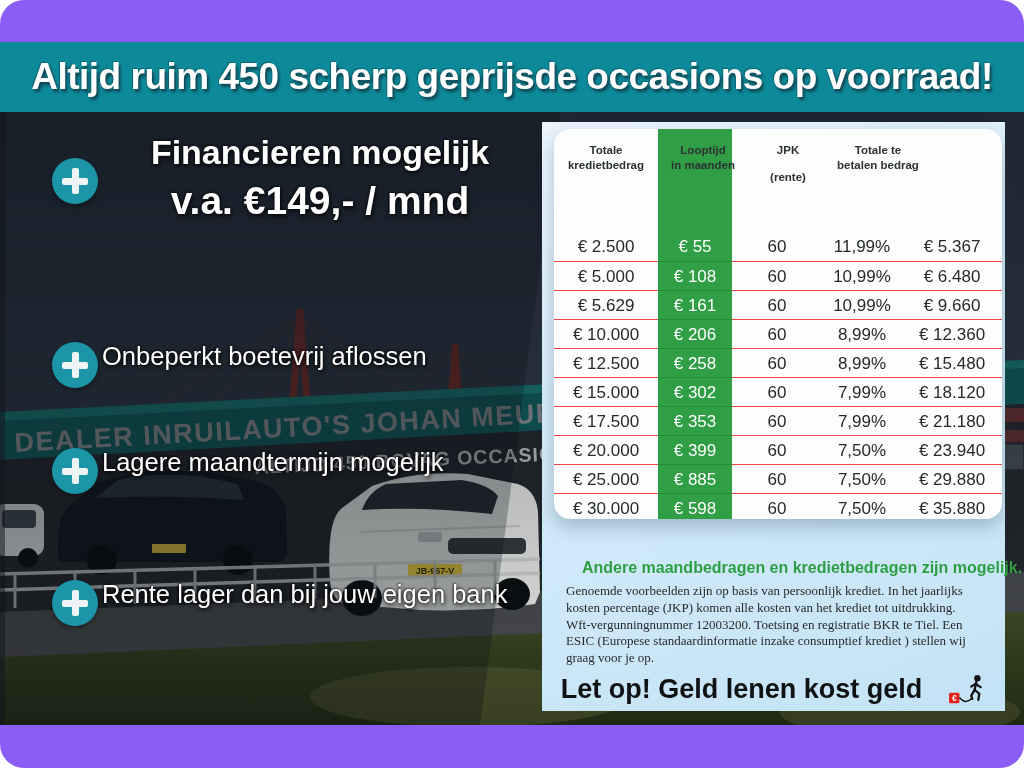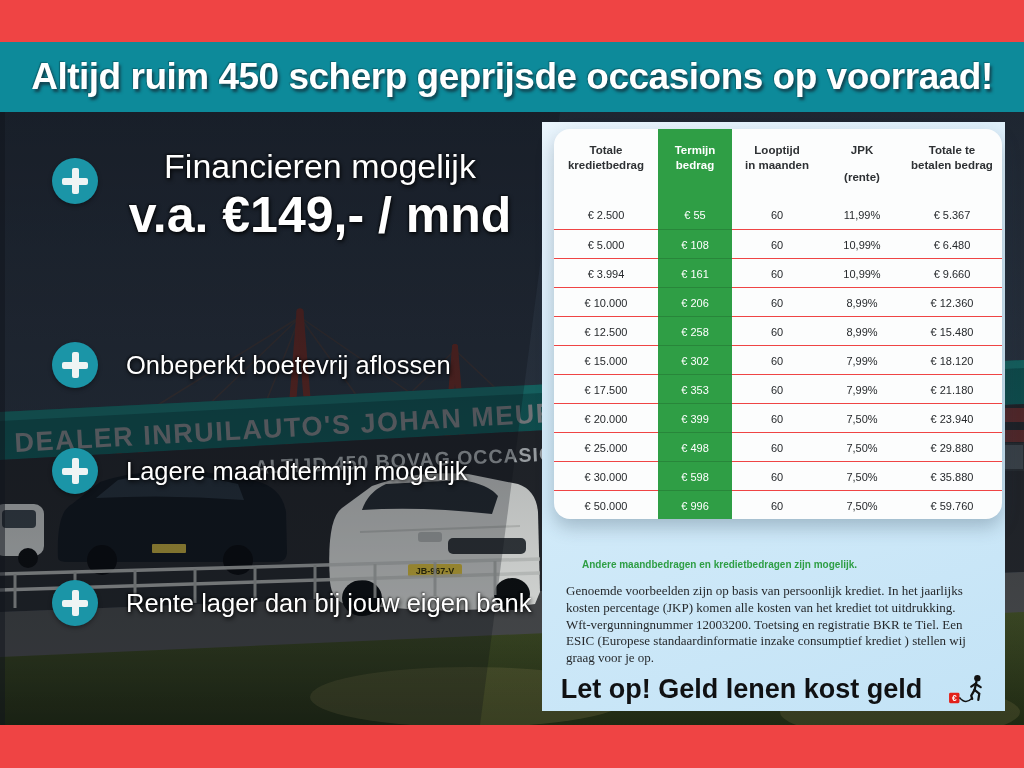--- a/index.html
+++ b/index.html
@@ -1,66 +1,66 @@
 <!DOCTYPE html>
 <html><head>
 <meta charset="utf-8">
 <style>
   html,body{margin:0;padding:0;background:#ffffff;}
-  .page{position:relative;width:1024px;height:768px;background:#ef4444;overflow:hidden;
-        font-family:"Liberation Sans","DejaVu Sans",sans-serif;}
+  .page{position:relative;width:1024px;height:768px;background:#8b5cf6;overflow:hidden;
+        font-family:"Liberation Sans","DejaVu Sans",sans-serif;border-radius:24px;}
 
   
   .banner{position:absolute;top:42px;left:0;width:1024px;height:70px;background:#0d8a9a;
           display:flex;align-items:center;justify-content:center;}
   .banner-text{color:#ffffff;font-size:37px;font-weight:700;letter-spacing:-0.5px;white-space:nowrap;
                text-shadow:2px 3px 3px rgba(20,30,42,.65), -1px -1px 1px rgba(0,0,0,.25);}
 
   
   .main{position:absolute;top:112px;left:0;width:1024px;height:613px;background:#2c3743;overflow:hidden;}
   .scene{position:absolute;top:0;left:0;width:1024px;height:613px;}
 
   
   .shadowtext{color:#ffffff;text-shadow:-1px -1px 2px rgba(0,0,0,.45),1px 2px 4px rgba(0,0,0,.85),0 0 2px rgba(0,0,0,.5);}
   .headline{position:absolute;left:100px;top:18px;width:440px;text-align:center;}
-  .headline-l1{font-size:34px;font-weight:400;line-height:44px;margin-top:14px;}
-  .headline-l2{font-size:50px;font-weight:700;line-height:50px;margin-top:2px;}
+  .headline-l1{font-size:34px;font-weight:700;line-height:44px;}
+  .headline-l2{font-size:39px;font-weight:700;line-height:50px;margin-top:2px;}
   .plus{width:46px;height:46px;border-radius:50%;background:#1b95a7;flex:0 0 46px;
         display:flex;align-items:center;justify-content:center;box-shadow:0 2px 4px rgba(0,0,0,.35);}
   .plus i{position:relative;display:block;width:26px;height:7px;background:#eef4f4;border-radius:2px;}
   .plus i::after{content:"";position:absolute;left:9.5px;top:-9.5px;width:7px;height:26px;background:#eef4f4;border-radius:2px;}
   .plus-hero{position:absolute;left:52px;top:46px;}
-  .bullet{position:absolute;left:52px;display:flex;align-items:center;gap:28px;}
+  .bullet{position:absolute;left:52px;display:flex;gap:4px;}
   .bullet-1{top:230px;} .bullet-2{top:336px;} .bullet-3{top:468px;}
   .bullet-label{font-size:25.5px;font-weight:400;white-space:nowrap;}
 
   
   .panel{position:absolute;left:542px;top:10px;width:463px;height:589px;
          background:linear-gradient(160deg,#eaf5fd 0%,#d3ebf9 45%,#c3e3f6 100%);}
 
   
   .card{position:absolute;left:12px;top:7px;width:448px;height:390px;background:#fcfdfd;
         border-radius:16px;box-shadow:0 8px 18px rgba(40,60,80,.28);overflow:hidden;}
   .greenband{position:absolute;left:104px;top:0;width:74px;height:100%;background:#2f9e45;}
   .tbl{position:absolute;top:0;left:0;width:100%;height:100%;display:flex;flex-direction:column;padding-top:14px;box-sizing:border-box;}
   .thead{display:flex;height:50px;}
   .hcell{display:flex;flex-direction:column;align-items:center;justify-content:flex-start;
          font-size:11.5px;font-weight:700;line-height:15px;color:#2e3134;text-align:center;}
   .hcell.g{color:#ffffff;}
   .trows{display:flex;flex-direction:column;margin-top:7px;}
   .trow{display:flex;height:29px;}
   .tcell{height:100%;display:flex;align-items:center;justify-content:center;
-         font-size:11px;color:#26292c;}
+         font-size:17px;color:#26292c;margin-top:32px;}
   .tcell.g{color:#ffffff;}
   .trow:not(:first-child) .tcell{border-top:1px solid #ef4444;}
   .trow:not(:first-child) .tcell.g{border-top:1px solid rgba(0,0,0,.15);}
   .c0{width:104px;} .c1{width:74px;} .c2{width:90px;} .c3{width:80px;gap:12px;} .c4{width:100px;}
 
   
-  .disc-head{position:absolute;left:40px;top:437px;width:410px;font-size:10px;font-weight:700;
+  .disc-head{position:absolute;left:40px;top:437px;width:410px;font-size:16px;font-weight:700;
              color:#2e9e44;white-space:nowrap;}
   .disc-body{position:absolute;left:24px;top:461px;width:402px;font-size:13px;line-height:16.8px;color:#26292c;font-family:Liberation Serif, serif;}
   .warning{position:absolute;left:0;top:550px;width:100%;display:flex;align-items:center;justify-content:center;gap:26px;}
   .warning-text{font-size:27px;font-weight:700;color:#101113;white-space:nowrap;}
 </style>
 </head>
 <body>
 
 <div class="page">
 
@@ -207,24 +207,20 @@
     <div class="panel">
 
       <div class="card">
         <div class="greenband"></div>
         <div class="tbl">
           <div class="thead">
             <div class="hcell c0">
               <span>Totale</span>
               <span>kredietbedrag</span>
             </div>
-            <div class="hcell c1 g">
-              <span>Termijn</span>
-              <span>bedrag</span>
-            </div>
             <div class="hcell c2">
               <span>Looptijd</span>
               <span>in maanden</span>
             </div>
             <div class="hcell c3">
               <span>JPK</span>
               <span>(rente)</span>
             </div>
             <div class="hcell c4">
               <span>Totale te</span>
@@ -240,21 +236,21 @@
               <div class="tcell c4">€ 5.367</div>
             </div>
             <div class="trow">
               <div class="tcell c0">€ 5.000</div>
               <div class="tcell c1 g">€ 108</div>
               <div class="tcell c2">60</div>
               <div class="tcell c3">10,99%</div>
               <div class="tcell c4">€ 6.480</div>
             </div>
             <div class="trow">
-              <div class="tcell c0">€ 3.994</div>
+              <div class="tcell c0">€ 5.629</div>
               <div class="tcell c1 g">€ 161</div>
               <div class="tcell c2">60</div>
               <div class="tcell c3">10,99%</div>
               <div class="tcell c4">€ 9.660</div>
             </div>
             <div class="trow">
               <div class="tcell c0">€ 10.000</div>
               <div class="tcell c1 g">€ 206</div>
               <div class="tcell c2">60</div>
               <div class="tcell c3">8,99%</div>
@@ -283,21 +279,21 @@
             </div>
             <div class="trow">
               <div class="tcell c0">€ 20.000</div>
               <div class="tcell c1 g">€ 399</div>
               <div class="tcell c2">60</div>
               <div class="tcell c3">7,50%</div>
               <div class="tcell c4">€ 23.940</div>
             </div>
             <div class="trow">
               <div class="tcell c0">€ 25.000</div>
-              <div class="tcell c1 g">€ 498</div>
+              <div class="tcell c1 g">€ 885</div>
               <div class="tcell c2">60</div>
               <div class="tcell c3">7,50%</div>
               <div class="tcell c4">€ 29.880</div>
             </div>
             <div class="trow">
               <div class="tcell c0">€ 30.000</div>
               <div class="tcell c1 g">€ 598</div>
               <div class="tcell c2">60</div>
               <div class="tcell c3">7,50%</div>
               <div class="tcell c4">€ 35.880</div>

